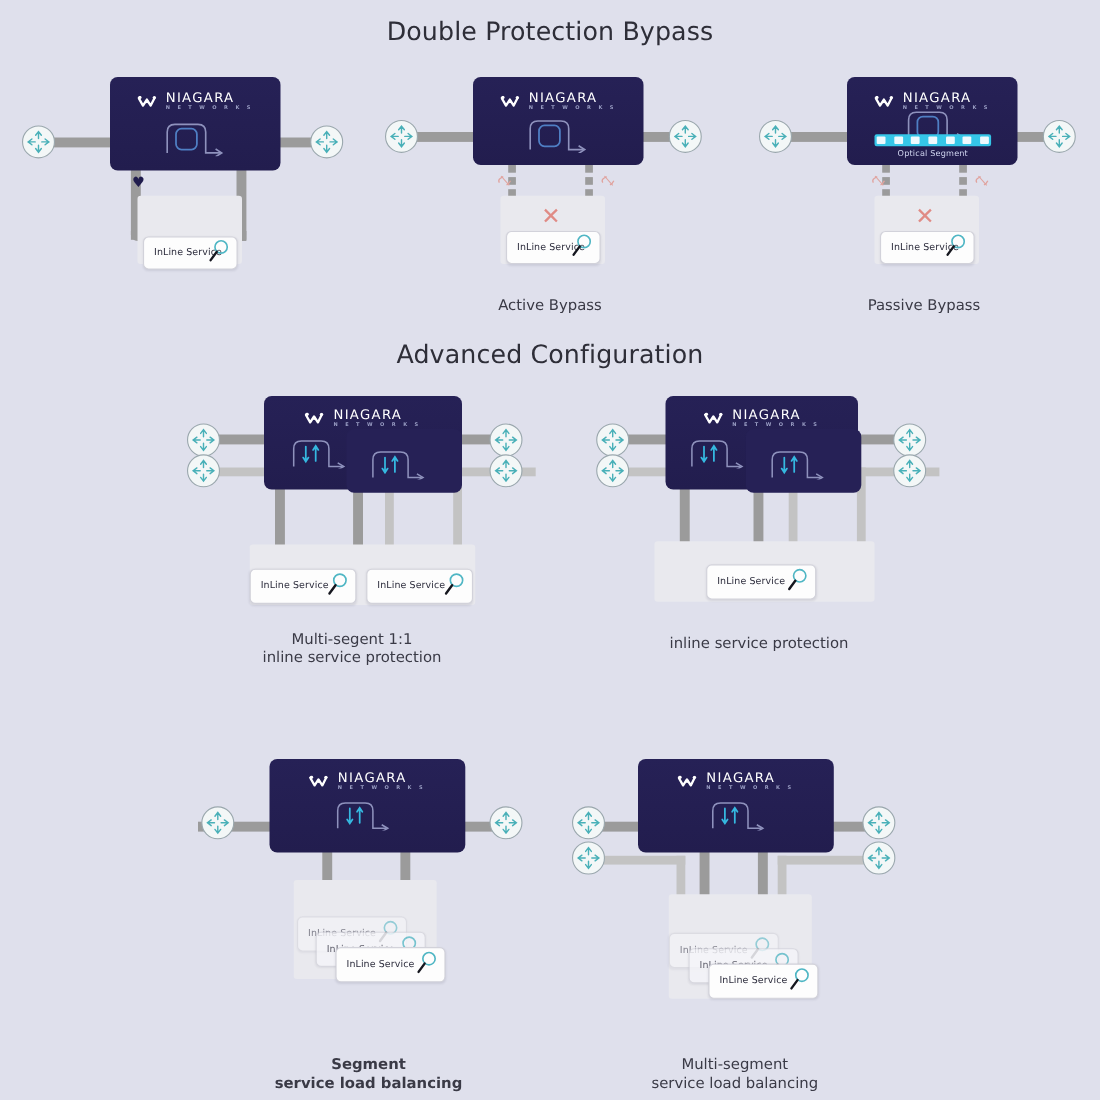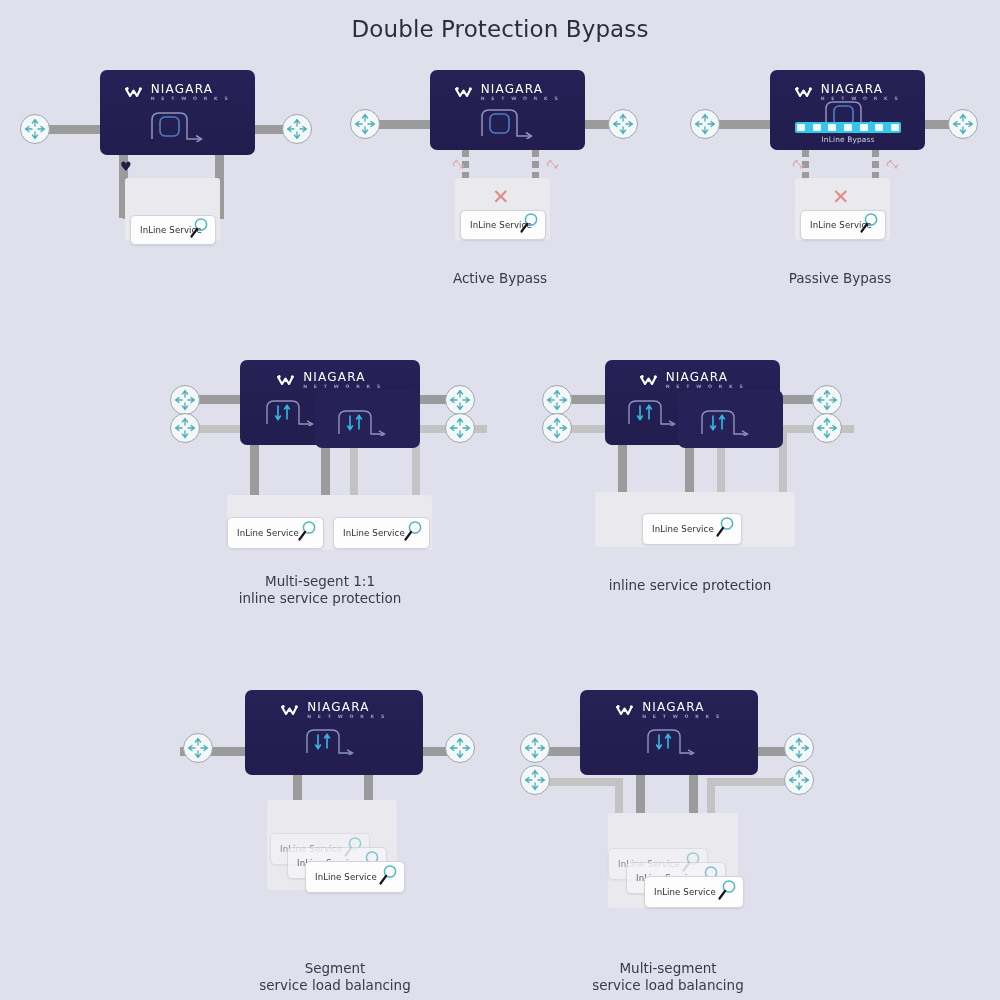--- a/index.html
+++ b/index.html
@@ -276,21 +276,21 @@
 
       <div class="optstrip" style="left:25px;top:52px;width:106px;height:11px;">
         <i></i>
           <i></i>
           <i></i>
           <i></i>
           <i></i>
           <i></i>
           <i></i>
       </div>
-      <div class="optlabel" style="left:25px;top:65px;width:106px;">InLine Bypass</div>
+      <div class="optlabel" style="left:25px;top:65px;width:106px;">Optical Segment</div>
     </div>
 
     <div class="router" style="left:0px;top:49px;">
       <svg width="28" height="28" viewBox="0 0 28 28">
         <path d="M14 5 L14 11 M11.4 8 L14 4.6 L16.6 8" stroke="#49b0b8" stroke-width="1.3" fill="none" stroke-linecap="round"></path>
         <path d="M14 23 L14 17 M11.4 20 L14 23.4 L16.6 20" stroke="#49b0b8" stroke-width="1.3" fill="none" stroke-linecap="round"></path>
         <path d="M5 14 L11 14 M8 11.4 L4.6 14 L8 16.6" stroke="#49b0b8" stroke-width="1.3" fill="none" stroke-linecap="round"></path>
         <path d="M23 14 L17 14 M20 11.4 L23.4 14 L20 16.6" stroke="#49b0b8" stroke-width="1.3" fill="none" stroke-linecap="round"></path>
       </svg>
     </div>
@@ -340,20 +340,21 @@
         <svg width="20" height="22" viewBox="0 0 20 22">
           <circle cx="12" cy="7.5" r="5.6" stroke="#4fb6c4" stroke-width="1.5" fill="none"></circle>
           <path d="M8 12 L2.5 19.5" stroke="#16171f" stroke-width="2.2" stroke-linecap="round"></path>
         </svg>
       </span>
     </div>
 
     <div class="caption" style="left:0px;top:210px;width:300px;">Passive Bypass</div>
   </div>
 
+  <div class="sect-title" style="top:310px;">Advanced Configuration</div>
 
   <div class="abs" style="left:155px;top:355px;width:330px;height:270px;">
 
     <div class="cable light" style="left:28px;top:70px;width:175px;height:8px;"></div>
     <div class="cable light" style="left:195px;top:70px;width:8px;height:95px;"></div>
     <div class="cable light" style="left:195px;top:157px;width:70px;height:8px;border-bottom-left-radius:6px;"></div>
     <div class="cable light" style="left:257px;top:70px;width:8px;height:95px;"></div>
     <div class="cable light" style="left:257px;top:70px;width:75px;height:8px;"></div>
 
     <div class="cable" style="left:28px;top:40px;width:115px;height:9px;"></div>
@@ -627,21 +628,21 @@
     <div class="svcbox" style="left:130px;top:176px;width:100px;height:32px;">
       <span class="lbl">InLine Service</span>
       <span class="mag">
         <svg width="20" height="22" viewBox="0 0 20 22">
           <circle cx="12" cy="7.5" r="5.6" stroke="#4fb6c4" stroke-width="1.5" fill="none"></circle>
           <path d="M8 12 L2.5 19.5" stroke="#16171f" stroke-width="2.2" stroke-linecap="round"></path>
         </svg>
       </span>
     </div>
 
-    <div class="caption" style="left:0px;top:275px;width:320px;">
+    <div class="caption" style="left:0px;top:275px;width:320px;font-weight:bold;">
       <div>Segment</div>
       <div>service load balancing</div>
     </div>
   </div>
 
   <div class="abs" style="left:508px;top:685px;width:320px;height:300px;">
 
     <div class="cable light" style="left:35px;top:93px;width:80px;height:8px;"></div>
     <div class="cable light" style="left:107px;top:93px;width:8px;height:82px;"></div>
     <div class="cable light" style="left:107px;top:167px;width:100px;height:8px;border-bottom-left-radius:6px;"></div>

